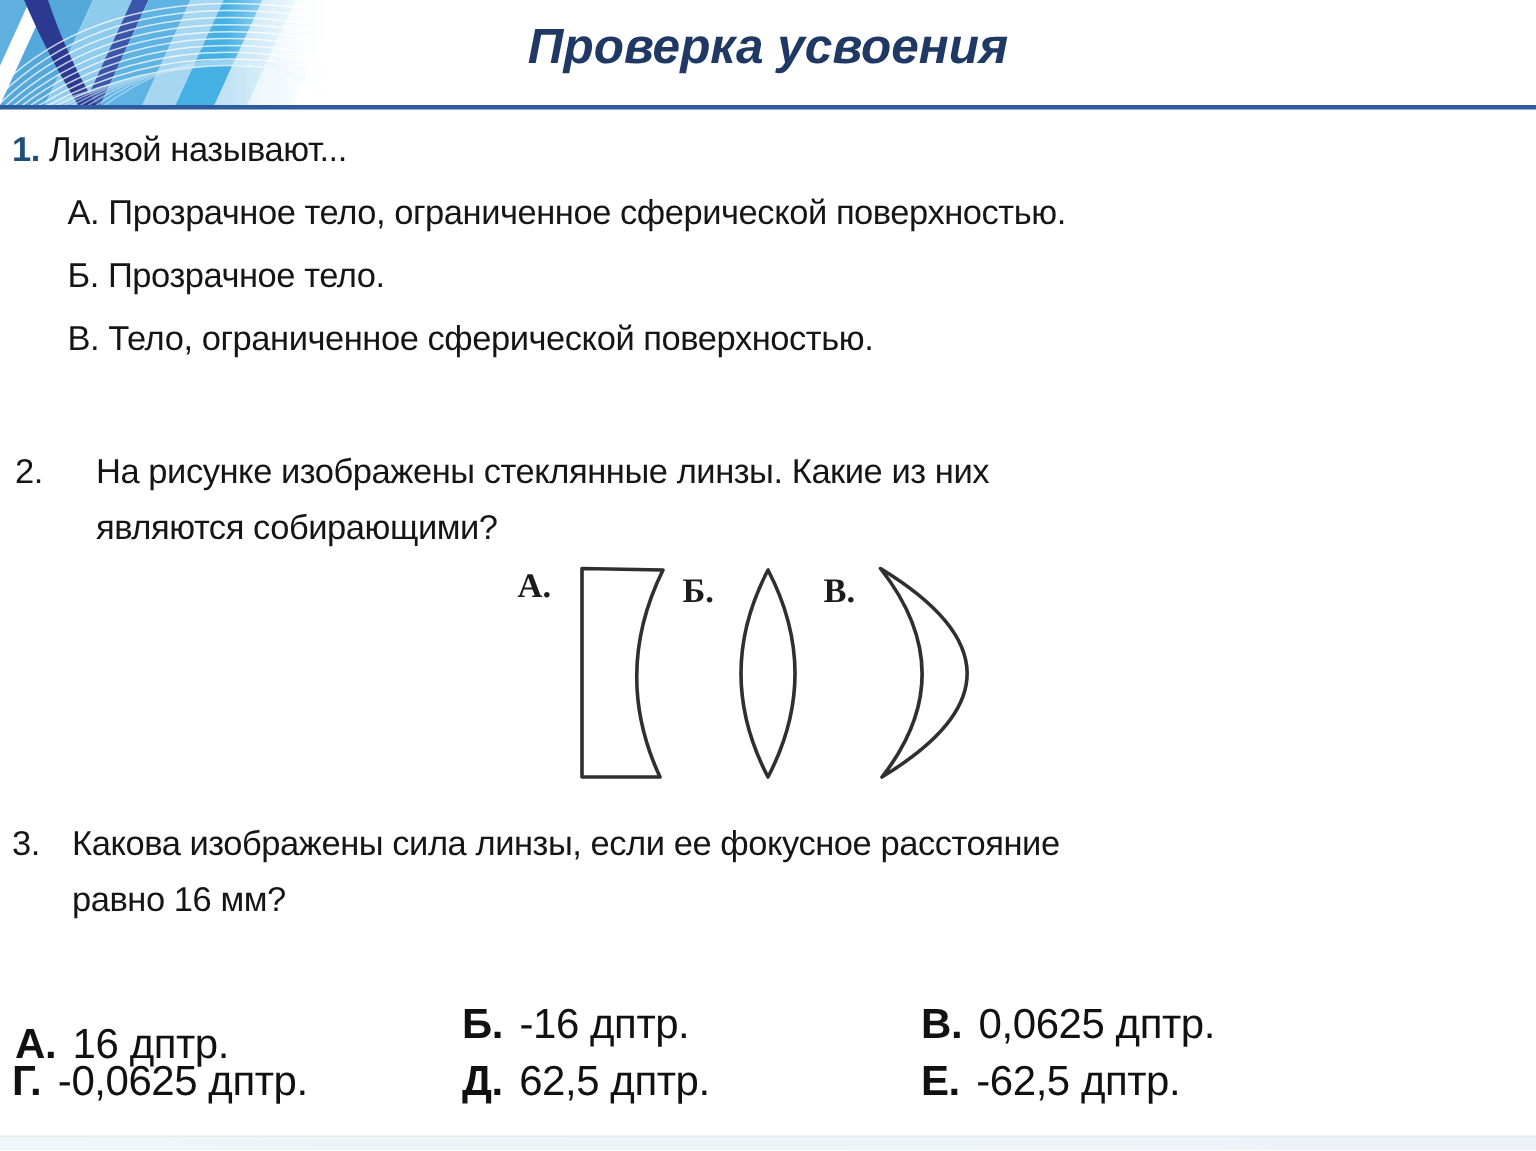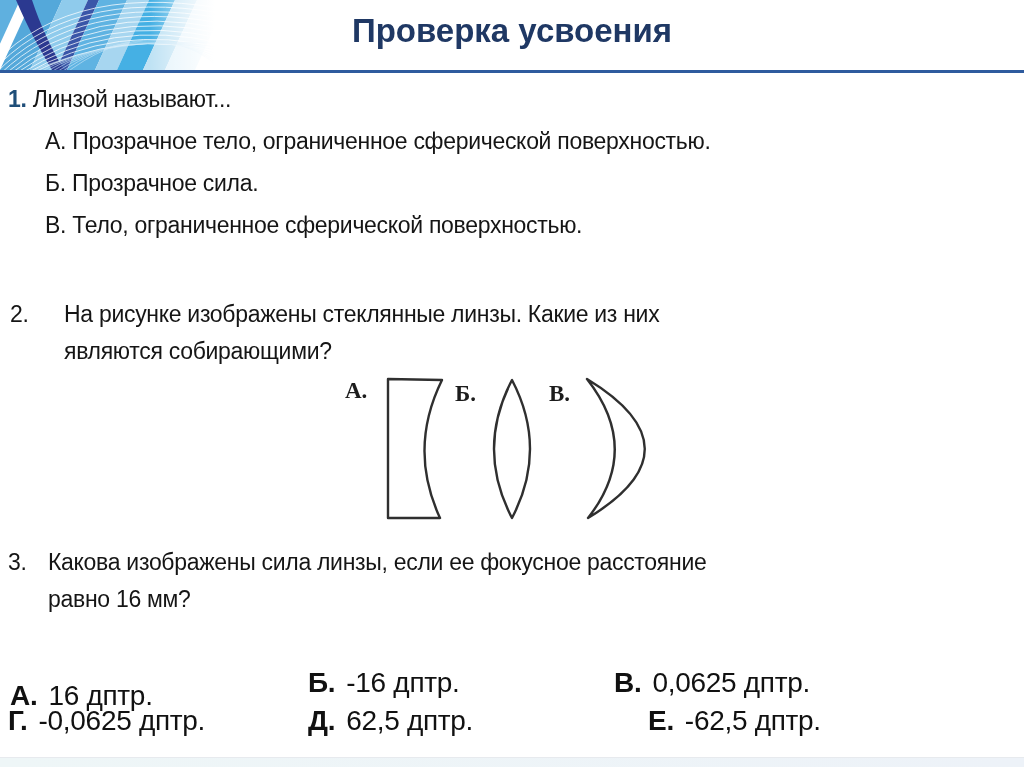--- a/index.html
+++ b/index.html
@@ -5,21 +5,21 @@
   html,body{margin:0;padding:0;background:#ffffff;}
   .slide{
     position:relative;width:1024px;height:767px;background:#ffffff;overflow:hidden;
     font-family:"Liberation Sans","DejaVu Sans",sans-serif;color:#111111;
   }
   
   .header{position:absolute;top:0;left:0;width:1024px;height:70px;background:#ffffff;}
   .header-art{position:absolute;top:0;left:0;width:215px;height:70px;}
   .page-title{
     position:absolute;top:12px;left:0;width:1024px;text-align:center;
-    font-size:33px;font-weight:bold;color:#1F3864;letter-spacing:0px;white-space:nowrap;
+    font-size:33px;font-weight:bold;color:#1F3864;letter-spacing:0px;white-space:nowrap;font-style:italic;
   }
   .header-rule{position:absolute;top:70px;left:0;width:1024px;height:3px;background:#2E5B9E;}
   
   .tl{position:absolute;font-size:23px;line-height:34px;white-space:nowrap;letter-spacing:-0.3px;color:#151515;}
   .num-blue{font-weight:bold;color:#1F4E79;}
   
   .lens-svg{position:absolute;left:336px;top:368px;}
   .lens-label{
     position:absolute;font-family:"Liberation Serif","DejaVu Serif",serif;
     font-weight:bold;font-size:23px;color:#1c1c1c;white-space:nowrap;
@@ -89,21 +89,21 @@
     </svg>
     <div class="page-title">Проверка усвоения</div>
   </div>
   <div class="header-rule"></div>
 
   <div class="tl" style="left:8px;top:82px;">
     <span class="num-blue">1.</span>
     <span>Линзой называют...</span>
   </div>
   <div class="tl" style="left:45px;top:124px;">А. Прозрачное тело, ограниченное сферической поверхностью.</div>
-  <div class="tl" style="left:45px;top:166px;">Б. Прозрачное сила.</div>
+  <div class="tl" style="left:45px;top:166px;">Б. Прозрачное тело.</div>
   <div class="tl" style="left:45px;top:208px;">В. Тело, ограниченное сферической поверхностью.</div>
 
   <div class="tl" style="left:10px;top:297px;">2.</div>
   <div class="tl" style="left:64px;top:297px;">На рисунке изображены стеклянные линзы. Какие из них</div>
   <div class="tl" style="left:64px;top:334px;">являются собирающими?</div>
 
   <svg class="lens-svg" width="334" height="160" viewBox="336 368 334 160">
     <g fill="none" stroke="#2f2f2f" stroke-width="2.4" stroke-linejoin="round">
       <path d="M388,379 L442,380 Q408,449 440,518 L388,518 Z"></path>
       <path d="M512,380 Q476,449 512,518 Q548,449 512,380 Z"></path>
@@ -126,19 +126,19 @@
   </div>
   <div class="ans" style="left:614px;top:666px;">
     <b>В.</b><span>0,0625 дптр.</span>
   </div>
   <div class="ans" style="left:8px;top:704px;">
     <b>Г.</b><span>-0,0625 дптр.</span>
   </div>
   <div class="ans" style="left:308px;top:704px;">
     <b>Д.</b><span>62,5 дптр.</span>
   </div>
-  <div class="ans" style="left:614px;top:704px;margin-left:34px;">
+  <div class="ans" style="left:614px;top:704px;">
     <b>Е.</b><span>-62,5 дптр.</span>
   </div>
 
   <div class="bottom-strip"></div>
 
 </div>
 
 </body></html>

